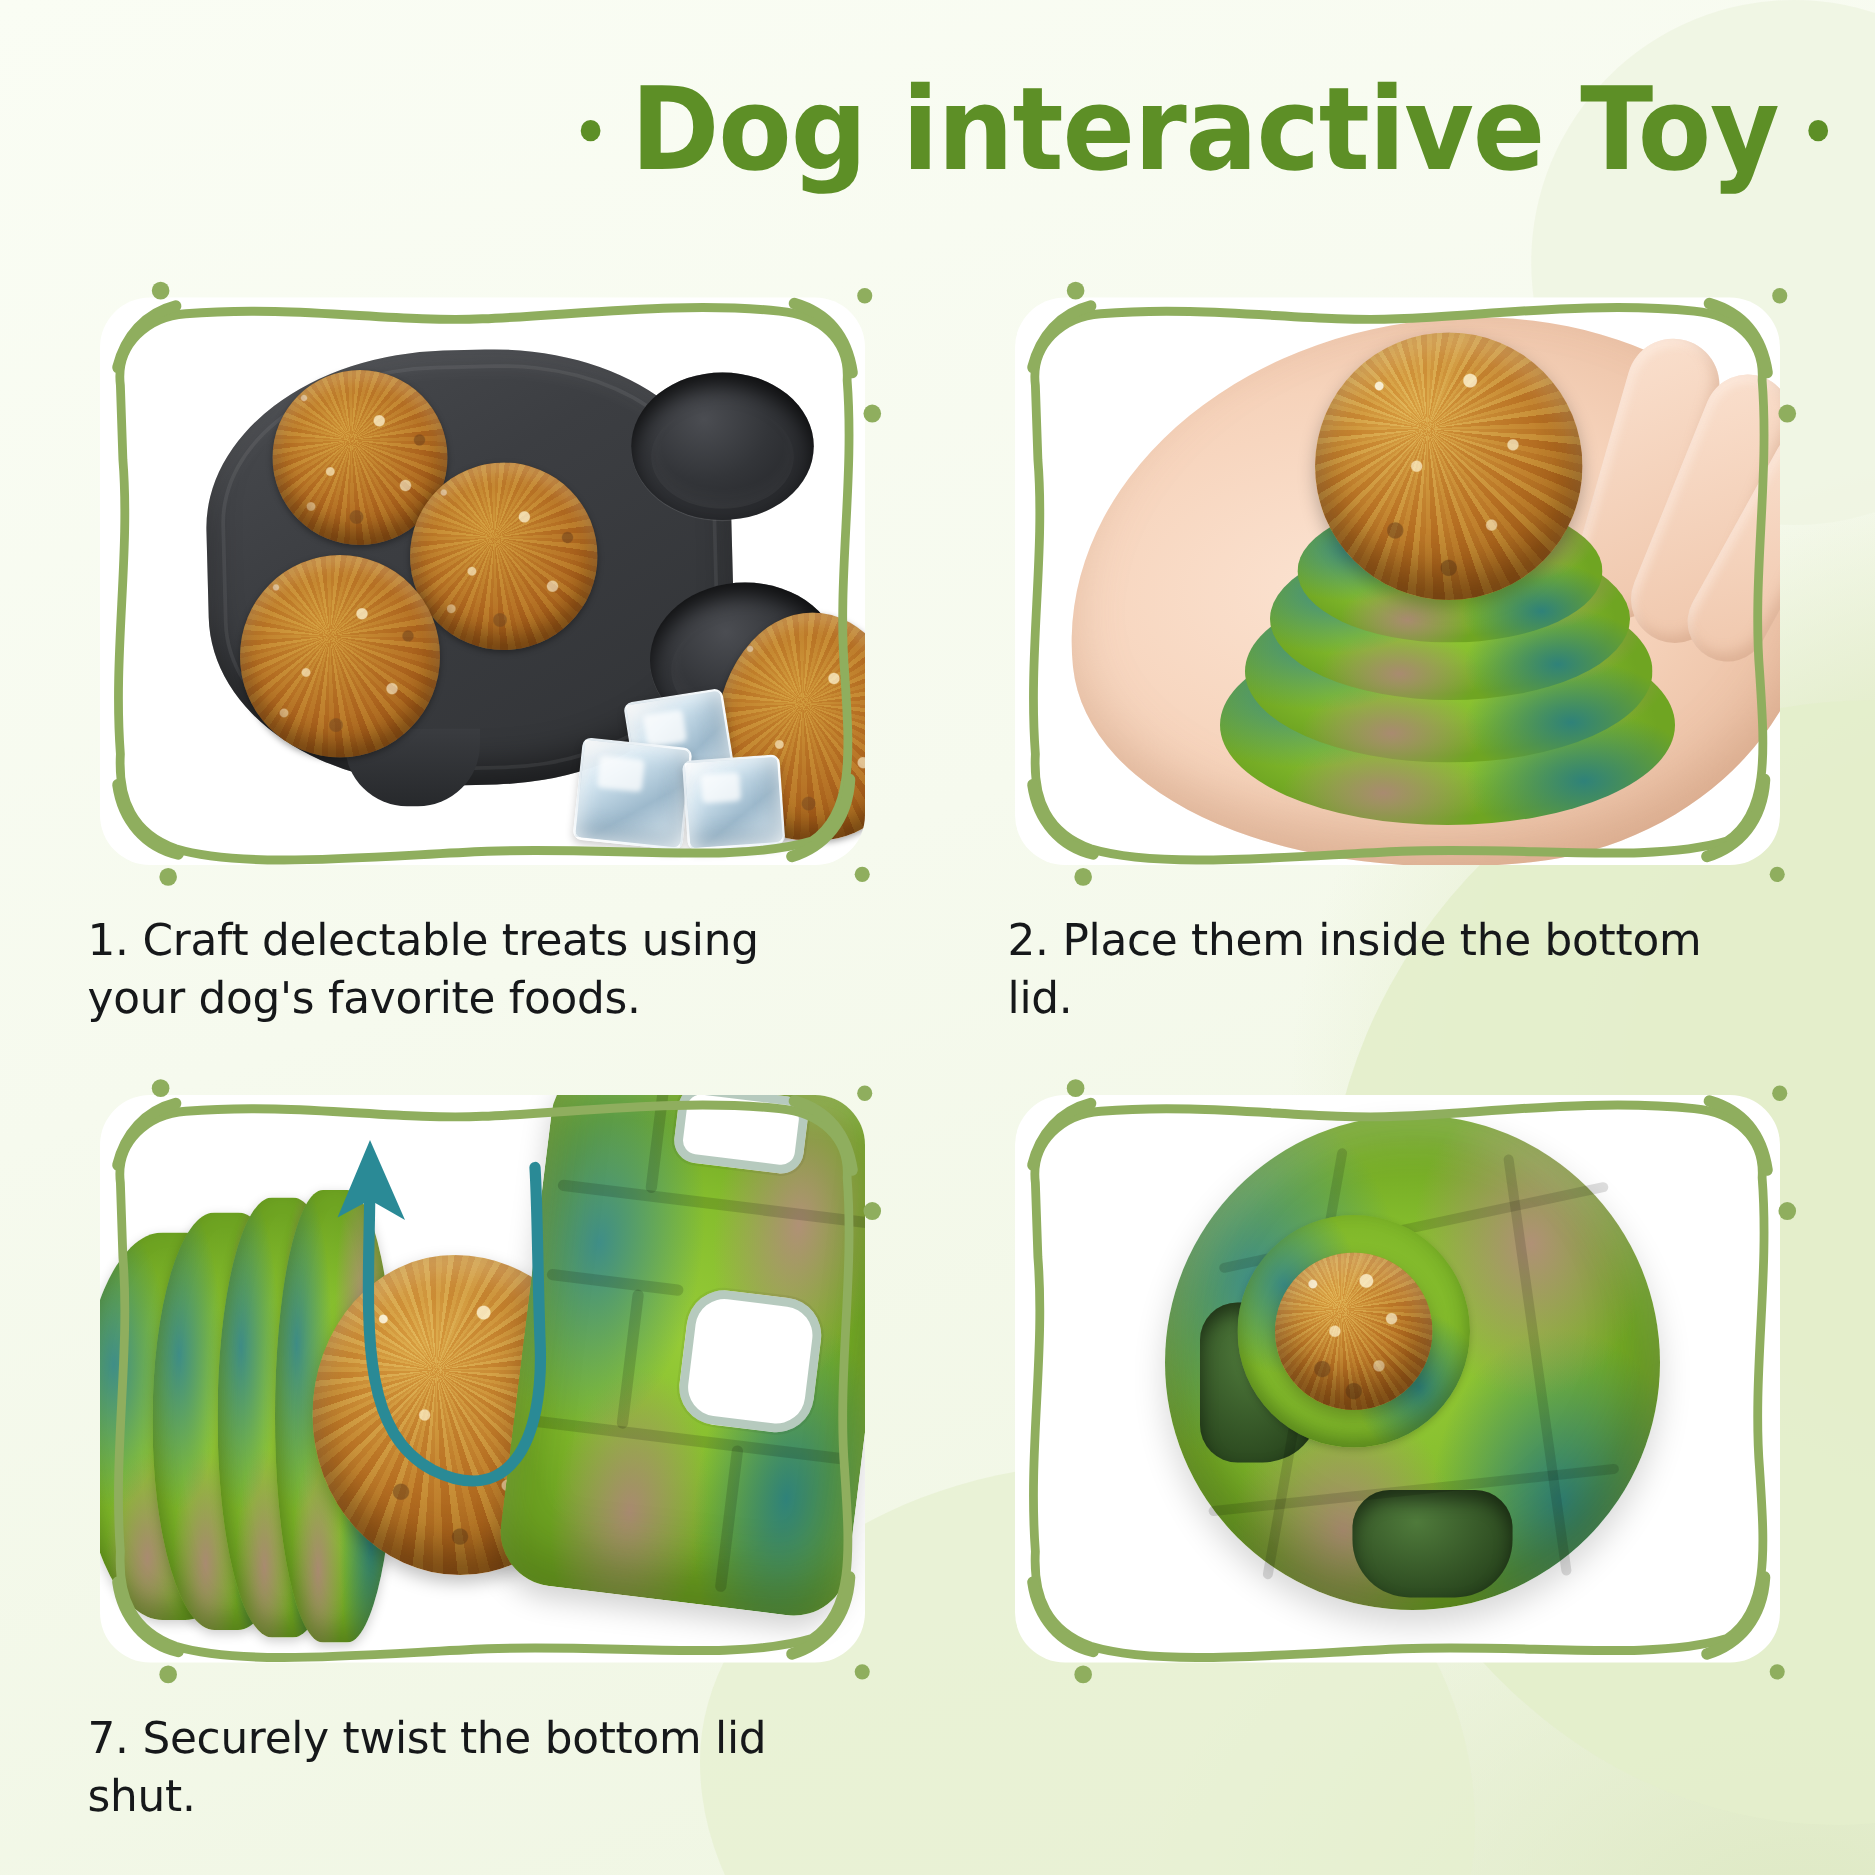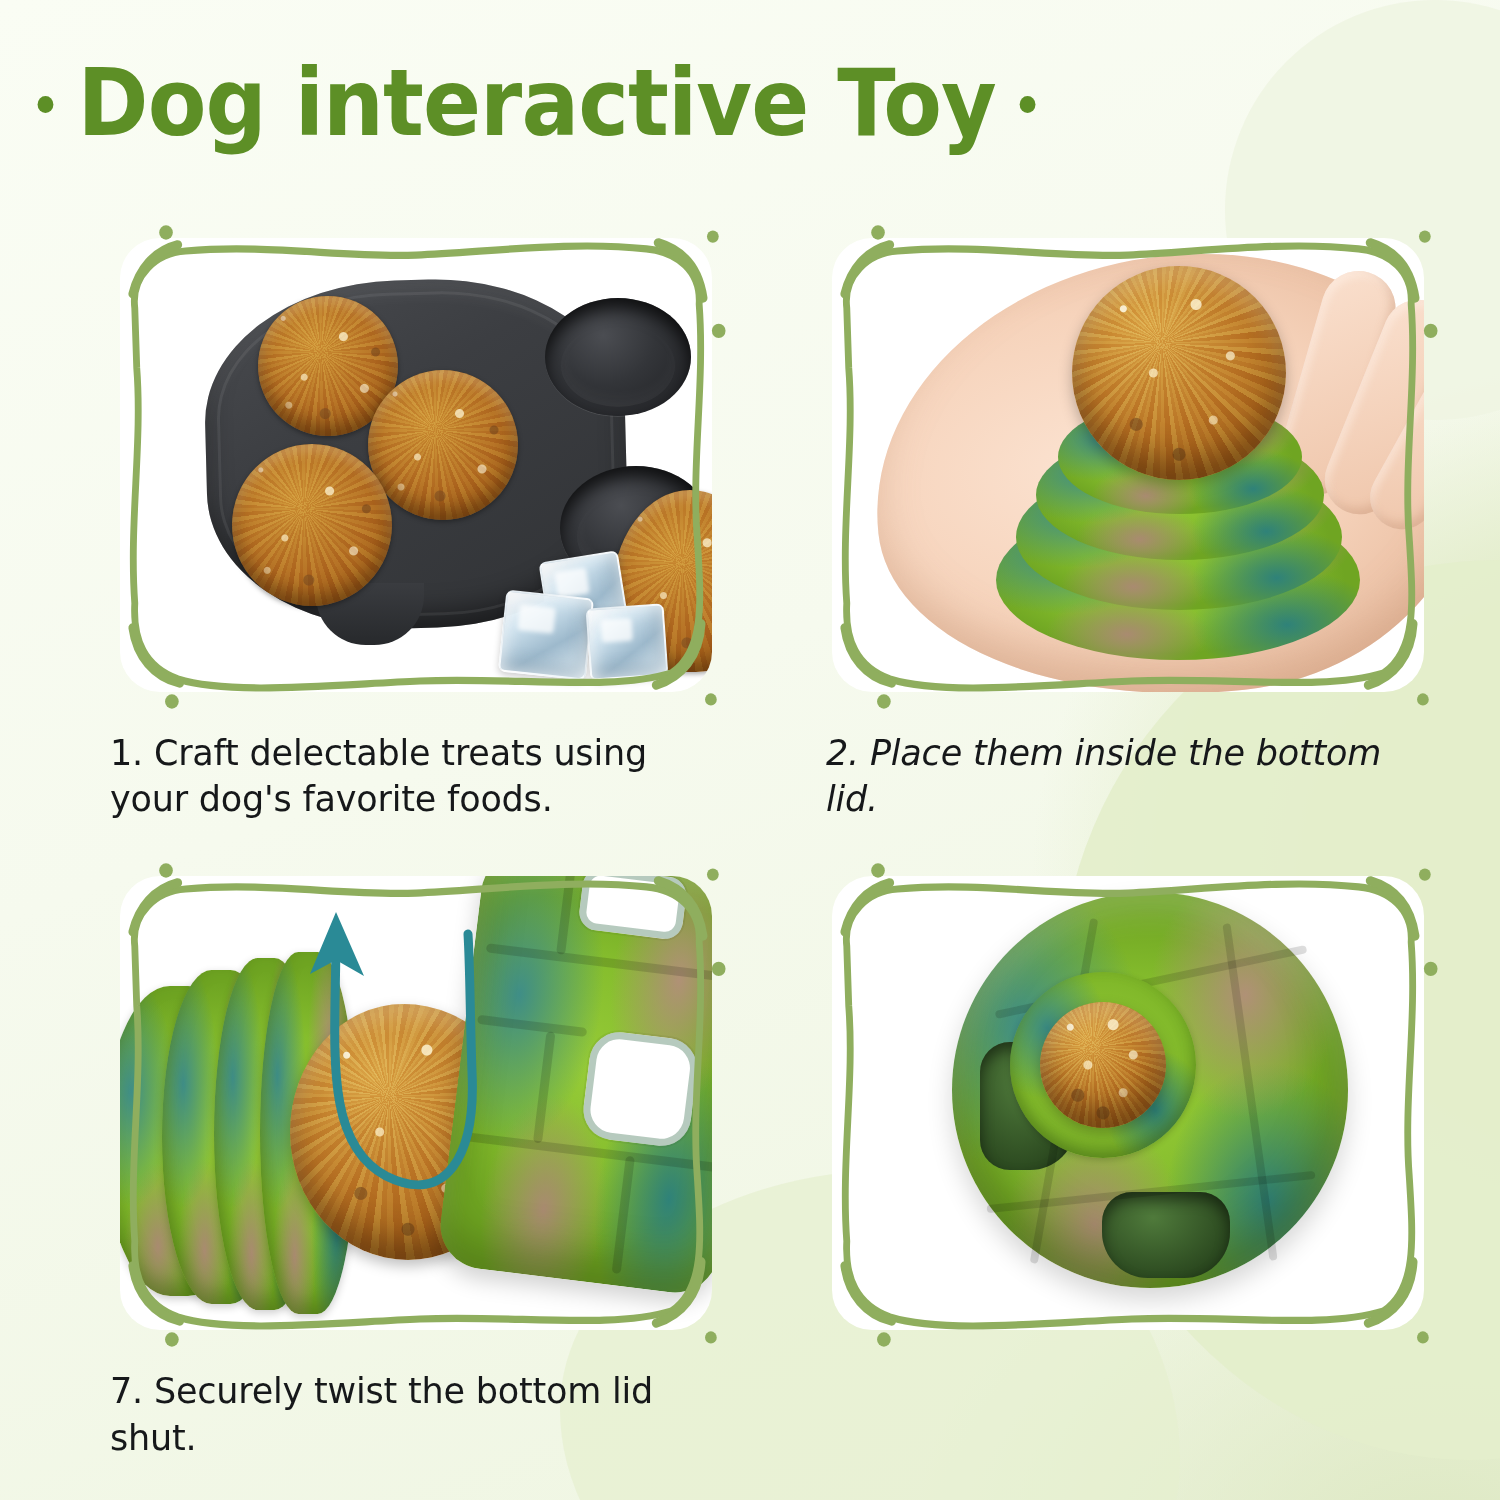--- a/index.html
+++ b/index.html
@@ -47,22 +47,22 @@
     left: 560px; top: 1170px;
     width: 620px; height: 520px;
     border-radius: 54% 46% 40% 60% / 46% 56% 44% 54%;
     background: #e6efce;
     opacity: .7;
   }
 
   
   .title-wrap {
     position: absolute;
-    left: 0; right: 14px; top: 58px;
-    text-align: left;
+    left: 0; right: 0; top: 58px;
+    text-align: right;
     z-index: 8;
   }
   .title {
     display: inline-flex;
     align-items: center;
     gap: 26px;
     color: #5d8f26;
     font-family: "DejaVu Sans", sans-serif;
     font-weight: bold;
     font-size: 92px;
@@ -77,27 +77,27 @@
     flex: 0 0 auto;
   }
 
   
   .grid {
     position: absolute;
     left: 0; top: 228px;
     width: 1500px;
     z-index: 6;
   }
-  .row { display: flex; margin-left: 40px; }
+  .row { display: flex; }
   .cell {
     width: 750px;
     box-sizing: border-box;
   }
   .cell.left  { padding: 0 44px 0 66px; }
-  .cell.right { padding: 0 62px 0 48px; font-style: italic; }
+  .cell.right { padding: 0 62px 0 48px; }
 
   .frame {
     position: relative;
     width: 100%;
     height: 474px;
   }
   .frame svg.deco {
     position: absolute;
     inset: -18px -22px -20px -22px;
     width: calc(100% + 44px);

